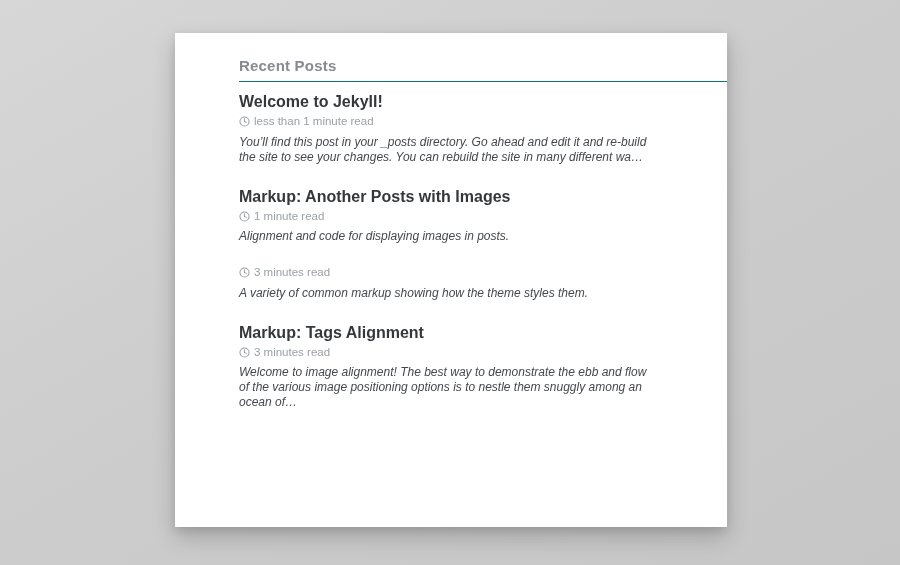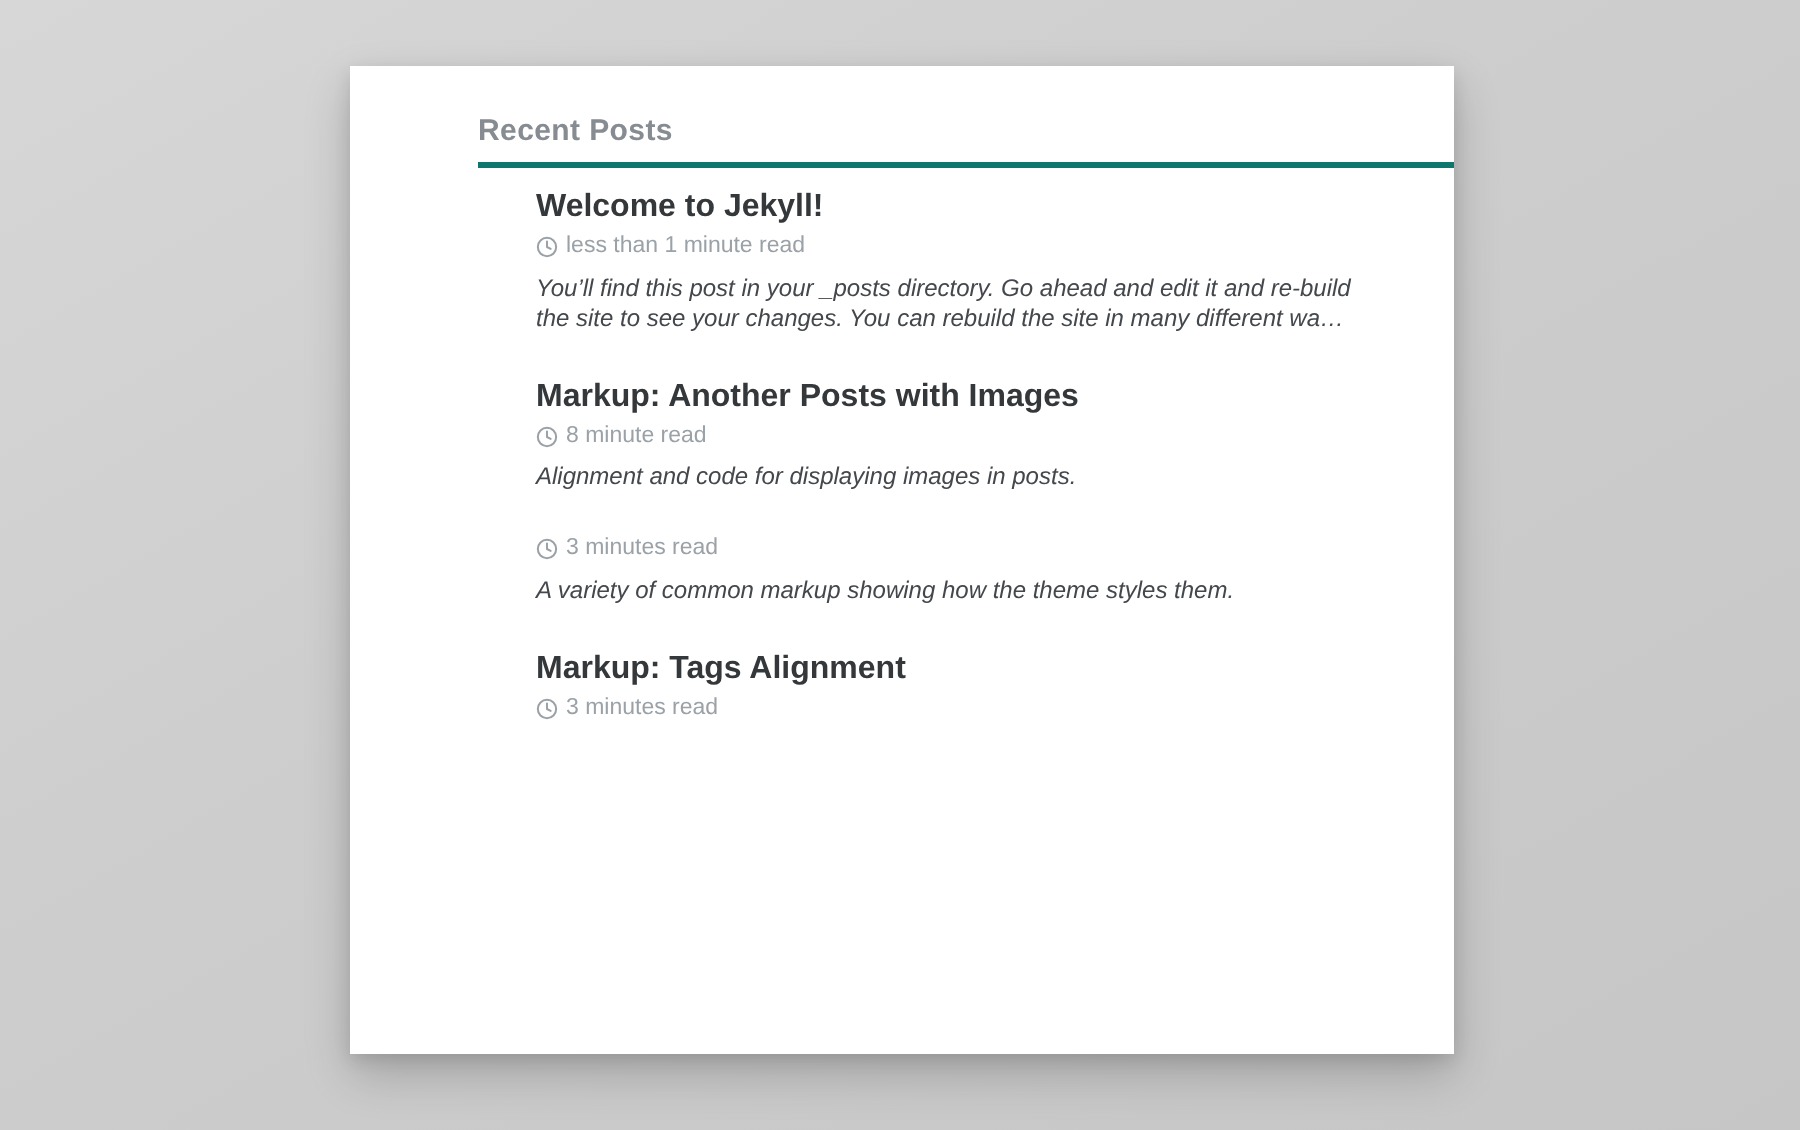--- a/index.html
+++ b/index.html
@@ -19,24 +19,24 @@
   }
   .page-content {
     padding: 24px 0 0 64px;
   }
   .archive-title {
     font-size: 15px;
     font-weight: bold;
     color: #868c91;
     letter-spacing: 0.2px;
     padding-bottom: 7px;
-    border-bottom: 3px solid #0f766e;
+    border-bottom: 1px solid #0f766e;
   }
   .post-list { padding-top: 11px; }
-  .post-item { margin-bottom: 23px; margin-left: 29px; }
+  .post-item { margin-bottom: 23px; }
   .post-title {
     font-size: 16px;
     font-weight: bold;
     color: #34383b;
     line-height: 1;
     margin-bottom: 6px;
     display: inline-block;
     text-decoration: none;
     cursor: pointer;
   }
@@ -85,21 +85,21 @@
 
       <article class="post-item">
         <a class="post-title">Markup: Another Posts with Images</a>
         <div class="post-meta">
           <span>
             <svg width="11" height="11" viewBox="0 0 24 24" fill="none" stroke="#9aa1a7" stroke-width="2.2" stroke-linecap="round" stroke-linejoin="round">
                 <circle cx="12" cy="12" r="10"></circle>
                 <polyline points="12 6 12 12 16 14"></polyline>
               </svg>
           </span>
-          <span>8 minute read</span>
+          <span>1 minute read</span>
         </div>
         <p class="post-excerpt">Alignment and code for displaying images in posts.</p>
       </article>
 
       <article class="post-item">
         <div class="post-meta">
           <span>
             <svg width="11" height="11" viewBox="0 0 24 24" fill="none" stroke="#9aa1a7" stroke-width="2.2" stroke-linecap="round" stroke-linejoin="round">
                 <circle cx="12" cy="12" r="10"></circle>
                 <polyline points="12 6 12 12 16 14"></polyline>
@@ -114,18 +114,19 @@
         <a class="post-title">Markup: Tags Alignment</a>
         <div class="post-meta">
           <span>
             <svg width="11" height="11" viewBox="0 0 24 24" fill="none" stroke="#9aa1a7" stroke-width="2.2" stroke-linecap="round" stroke-linejoin="round">
                 <circle cx="12" cy="12" r="10"></circle>
                 <polyline points="12 6 12 12 16 14"></polyline>
               </svg>
           </span>
           <span>3 minutes read</span>
         </div>
+        <p class="post-excerpt">Welcome to image alignment! The best way to demonstrate the ebb and flow of the various image positioning options is to nestle them snuggly among an ocean of…</p>
       </article>
 
     </div>
 
   </div>
 </div>
 
 </body></html>

